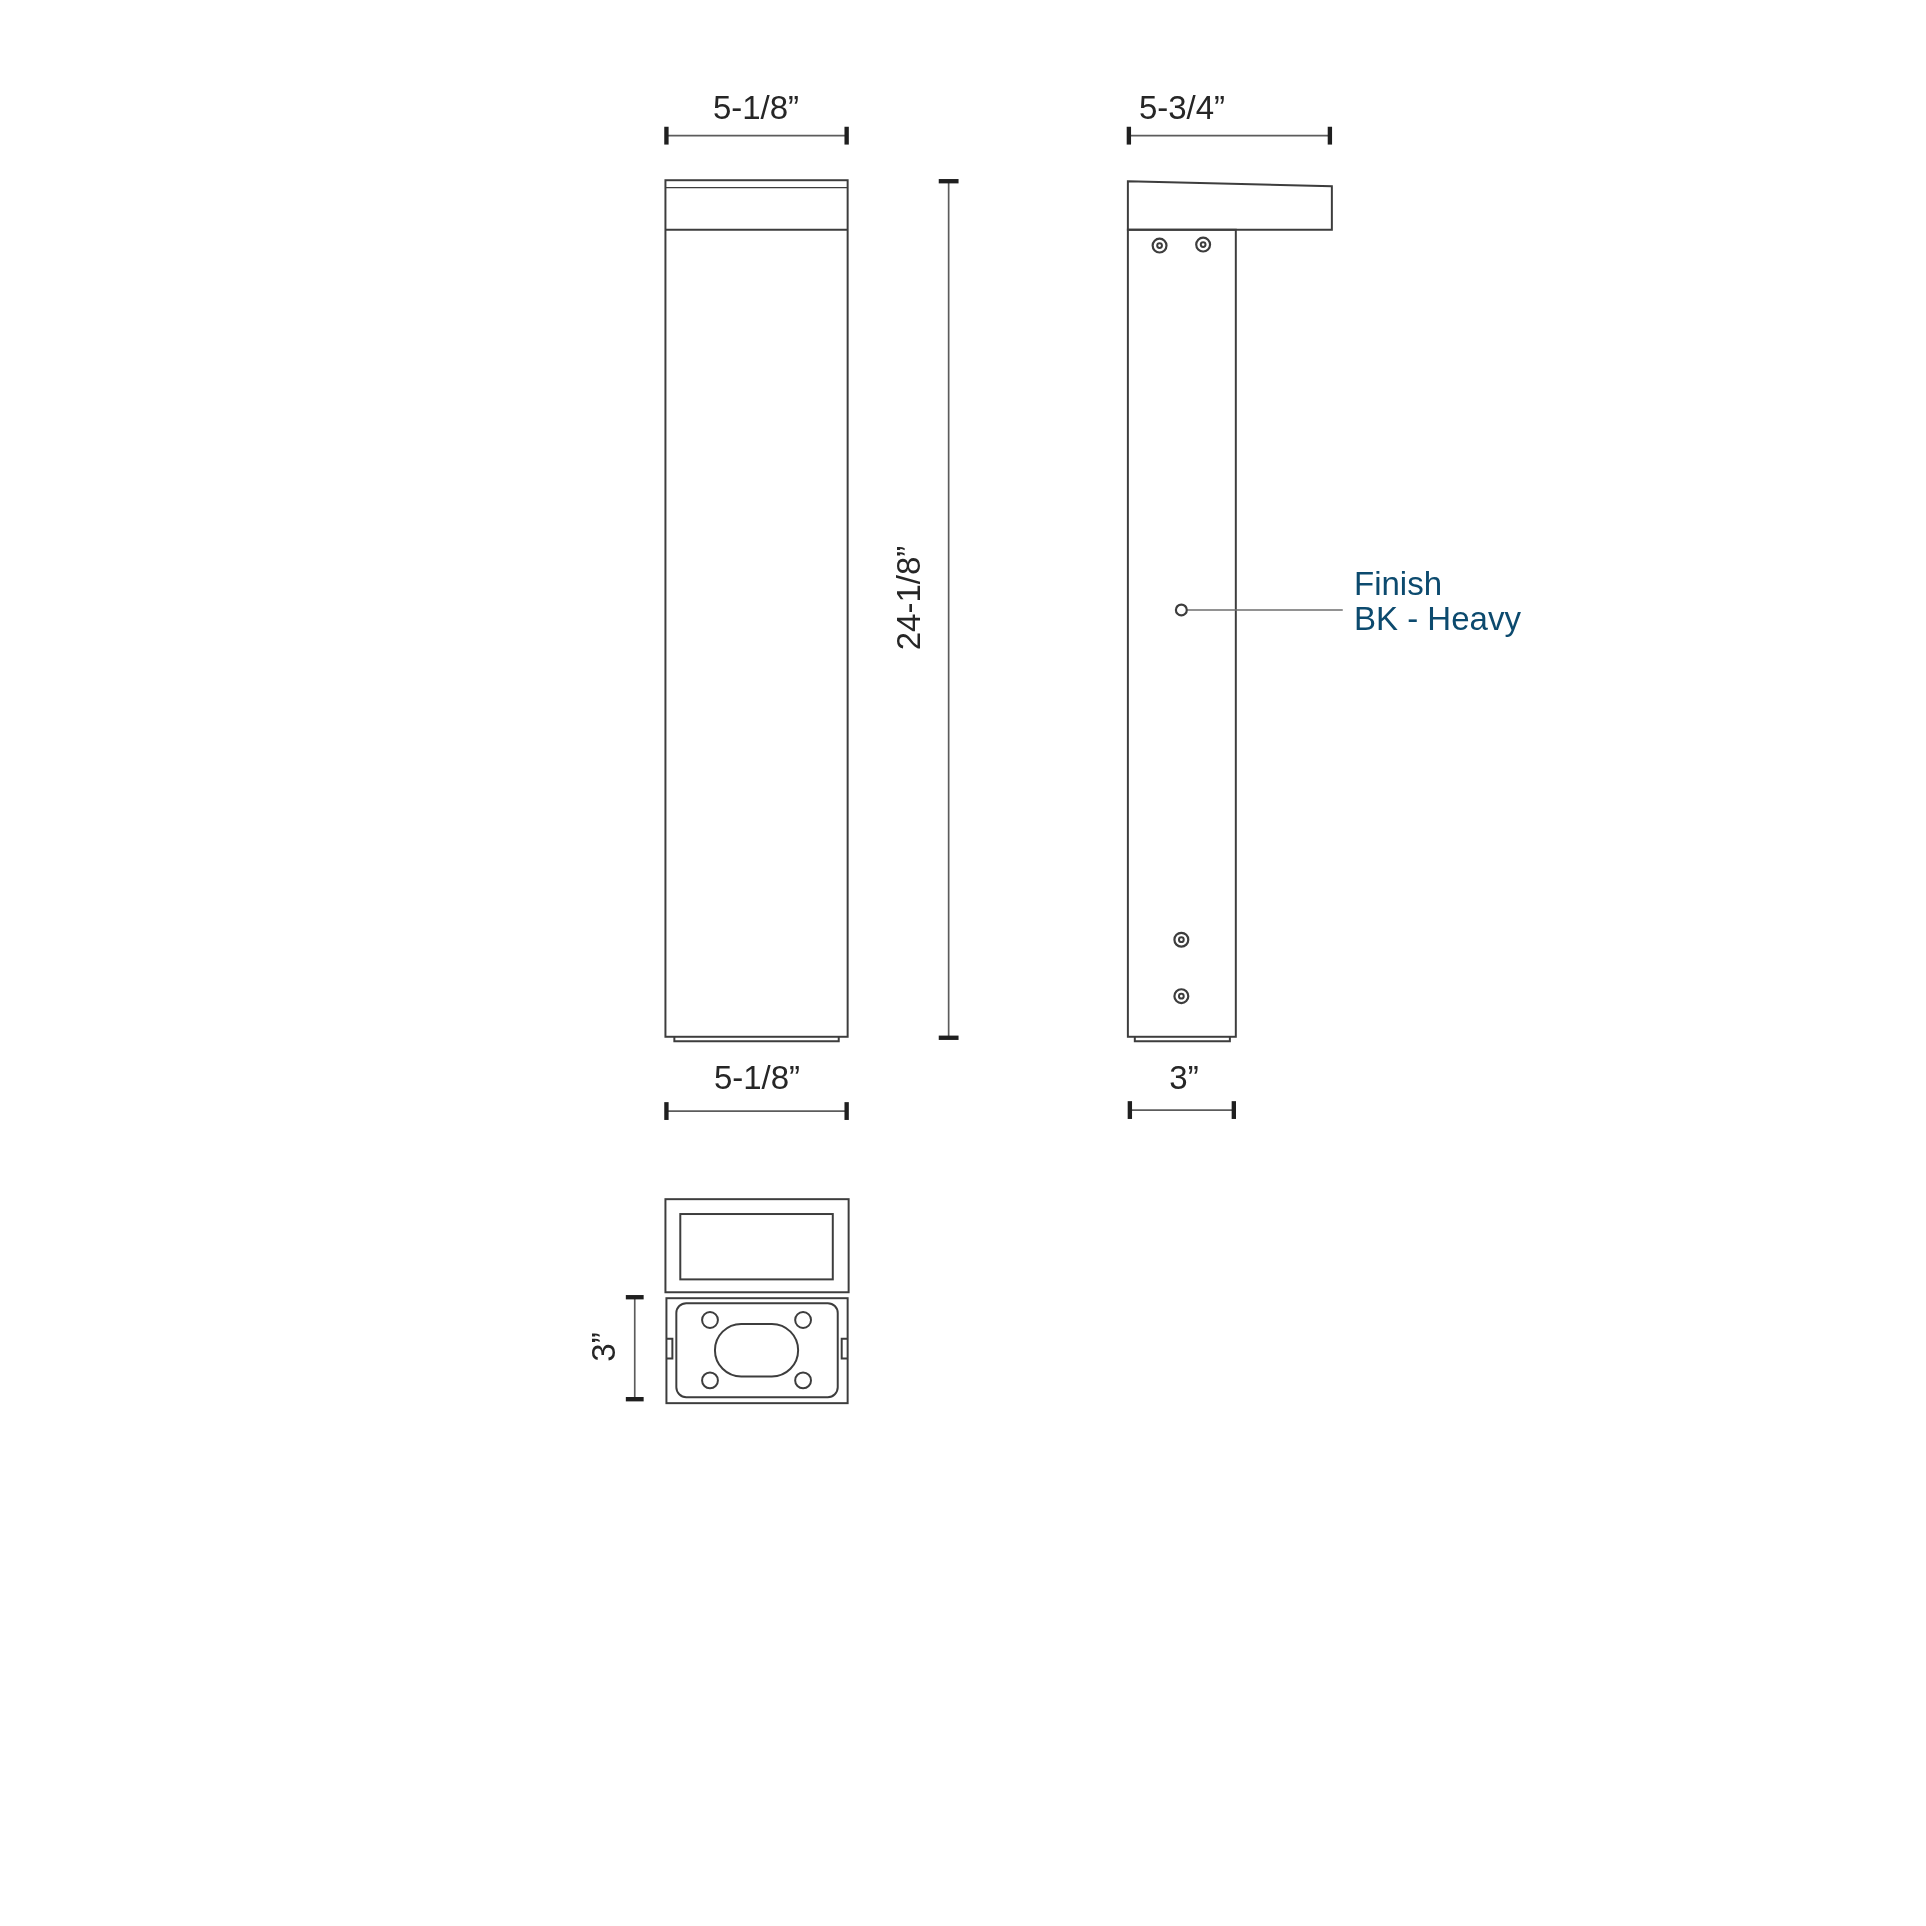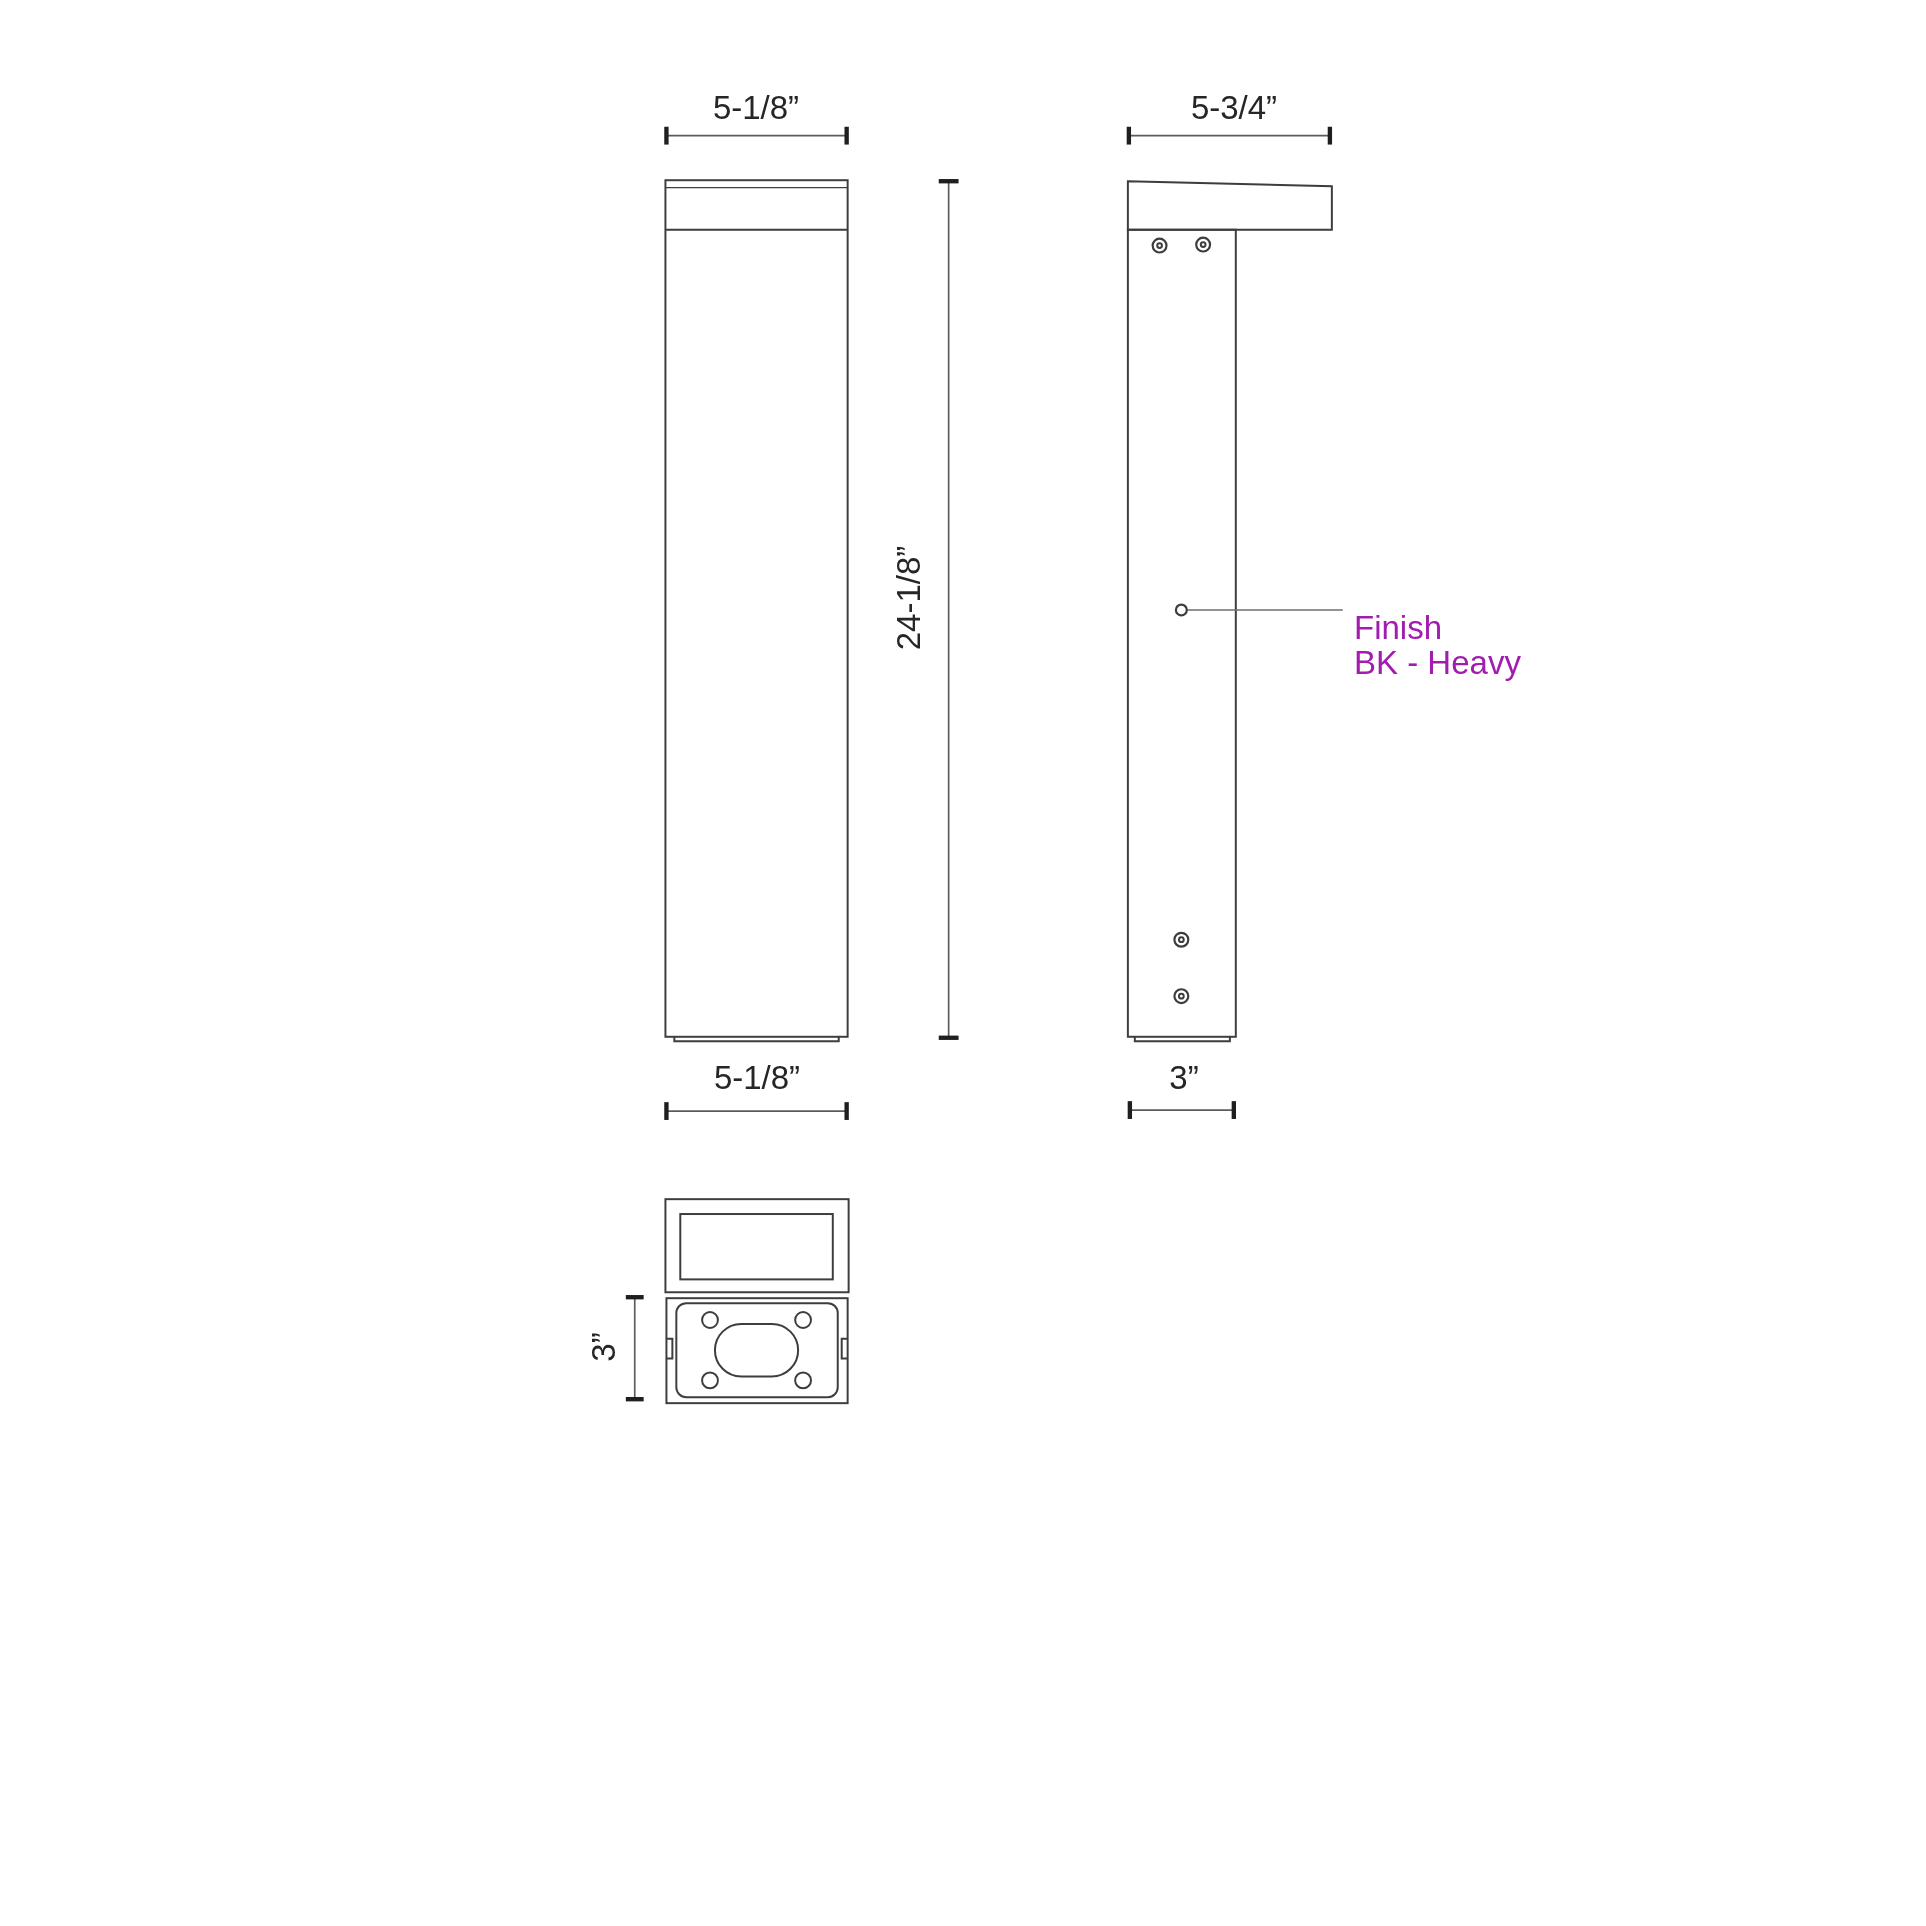--- a/index.html
+++ b/index.html
@@ -21,23 +21,22 @@
   .scr {fill:#ffffff;stroke:#3d3d3d;stroke-width:2.2;}
   .dot {fill:none;stroke:#3d3d3d;stroke-width:2;}
   .blk {fill:#1c1c1c;stroke:none;}
   
   .lbl{
     position:absolute;font-size:33px;line-height:33px;color:#262626;
     transform:translate(-50%,-50%);white-space:nowrap;
   }
   .lbl.rot{transform:translate(-50%,-50%) rotate(-90deg);}
   .note{
-    position:absolute;font-size:33px;line-height:35px;color:#a21caf;
+    position:absolute;font-size:33px;line-height:35px;color:#0c4a6e;
     white-space:nowrap;
-    margin-top:44px;
   }
   .note.big{font-size:37px;line-height:41px;}
 </style>
 </head>
 <body>
 
 <div class="canvas">
 
   <svg class="art" width="1927" height="1927" viewBox="0 0 1946 1946">
 
@@ -169,21 +168,21 @@
     </g>
     <g>
       <line class="dim" x1="641" y1="1310" x2="641" y2="1413"></line>
       <line class="tick" x1="632" y1="1310" x2="650" y2="1310"></line>
       <line class="tick" x1="632" y1="1413" x2="650" y2="1413"></line>
     </g>
   </svg>
 
   <div class="lbl" style="left:756px;top:107px">5-1/8”</div>
 
-  <div class="lbl" style="left:1234px;top:107px">5-3/4”</div>
+  <div class="lbl" style="left:1182px;top:107px">5-3/4”</div>
 
   <div class="lbl rot" style="left:908px;top:598px">24-1/8”</div>
 
   <div class="lbl" style="left:757px;top:1077px">5-1/8”</div>
 
   <div class="lbl" style="left:1184px;top:1077px">3”</div>
 
   <div class="lbl rot" style="left:603px;top:1347px">3”</div>
 
   <div class="note" style="left:1354px;top:566px">

